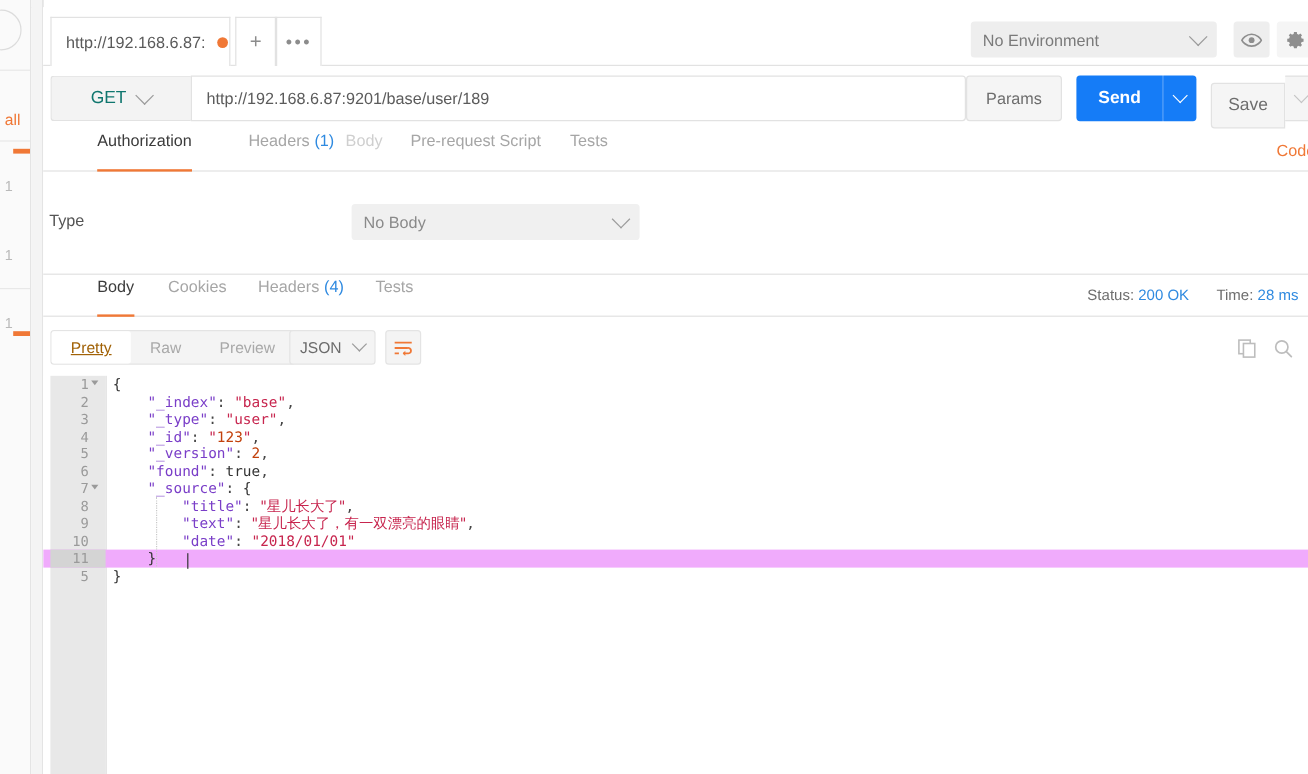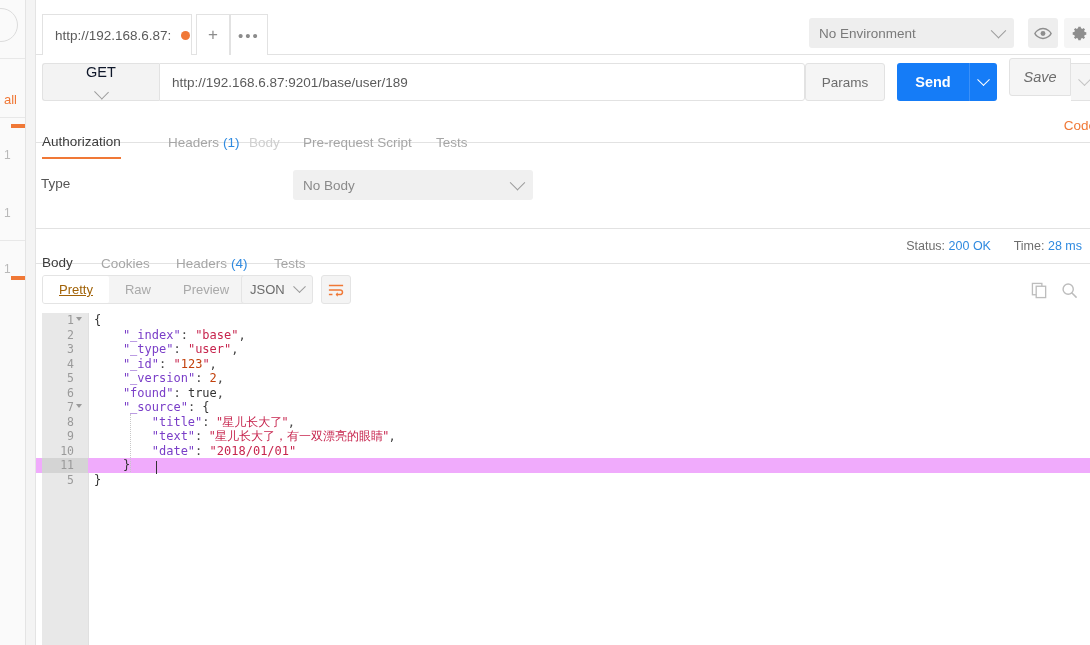--- a/index.html
+++ b/index.html
@@ -133,21 +133,21 @@
   
   #url-row { position: absolute; left: 0; top: 57px; width: 1054px; height: 50px; }
   #method-box {
     position: absolute; left: 6px; top: 6px;
     width: 117px; height: 38px;
     background: #f3f3f3;
     border: 1px solid #e2e2e2; border-right: none;
     border-radius: 3px 0 0 3px;
     display: flex; align-items: center; justify-content: center;
     gap: 10px;
-    font-size: 14.5px; color: #0f172a; flex-direction: column;
+    font-size: 14.5px; color: #0f766e;
   }
   #url-box {
     position: absolute; left: 123px; top: 6px;
     width: 646px; height: 38px;
     background: #ffffff;
     border: 1px solid #e2e2e2;
     border-radius: 0 3px 3px 0;
     display: flex; align-items: center;
     padding: 0 12px;
     font-size: 13.5px; color: #5b5b5b;
@@ -169,46 +169,47 @@
   #send-caret {
     position: absolute; left: 933px; top: 6px;
     width: 28px; height: 38px;
     background: #157cf7; border-radius: 0 3px 3px 0;
     border-left: 1px solid #3b90f8;
     display: flex; align-items: center; justify-content: center;
     cursor: pointer;
   }
   #send-caret .chev { border-color: #ffffff; width: 9px; height: 9px; }
   #save-btn {
-    position: absolute; left: 973px; top: 1px;
+    position: absolute; left: 973px; top: 12px;
     width: 62px; height: 38px;
     background: #f5f5f5; border: 1px solid #e2e2e2; border-radius: 3px 0 0 3px;
     display: flex; align-items: center; justify-content: center;
-    font-size: 14.5px; color: #6d6d6d; cursor: pointer; font-style: italic;
+    font-size: 14.5px; color: #6d6d6d; cursor: pointer;
   }
   #save-caret {
     position: absolute; left: 1035px; top: 6px;
     width: 28px; height: 38px;
     background: #f5f5f5; border: 1px solid #e2e2e2; border-left: none;
     display: flex; align-items: center; justify-content: center;
     cursor: pointer;
   }
   #save-caret .chev { border-color: #c4c4c4; width: 9px; height: 9px; }
 
   
   #req-tabs {
     position: absolute; left: 0; top: 110px;
     width: 1054px; height: 33px;
     border-bottom: 1px solid #e2e2e2;
   }
   .ttab {
-    position: absolute; top: 16px; height: 33px;
-    display: flex; align-items: center;
+    position: absolute; top: 0; height: 33px;
+    display: flex; 
     font-size: 13.5px; cursor: pointer;
     white-space: nowrap;
+    margin-left: 39px;
   }
   .ttab.active { color: #3b3b3b; border-bottom: 2px solid #f07836; }
   .ttab.dim    { color: #a6a6a6; }
   .ttab.faint  { color: #cfcfcf; }
   .ttab .cnt   { color: #2f8ae0; margin-left: 4px; }
   #code-link {
     position: absolute; right: -6px; top: 8px;
     font-size: 13.5px; color: #f07836; cursor: pointer;
   }
 

